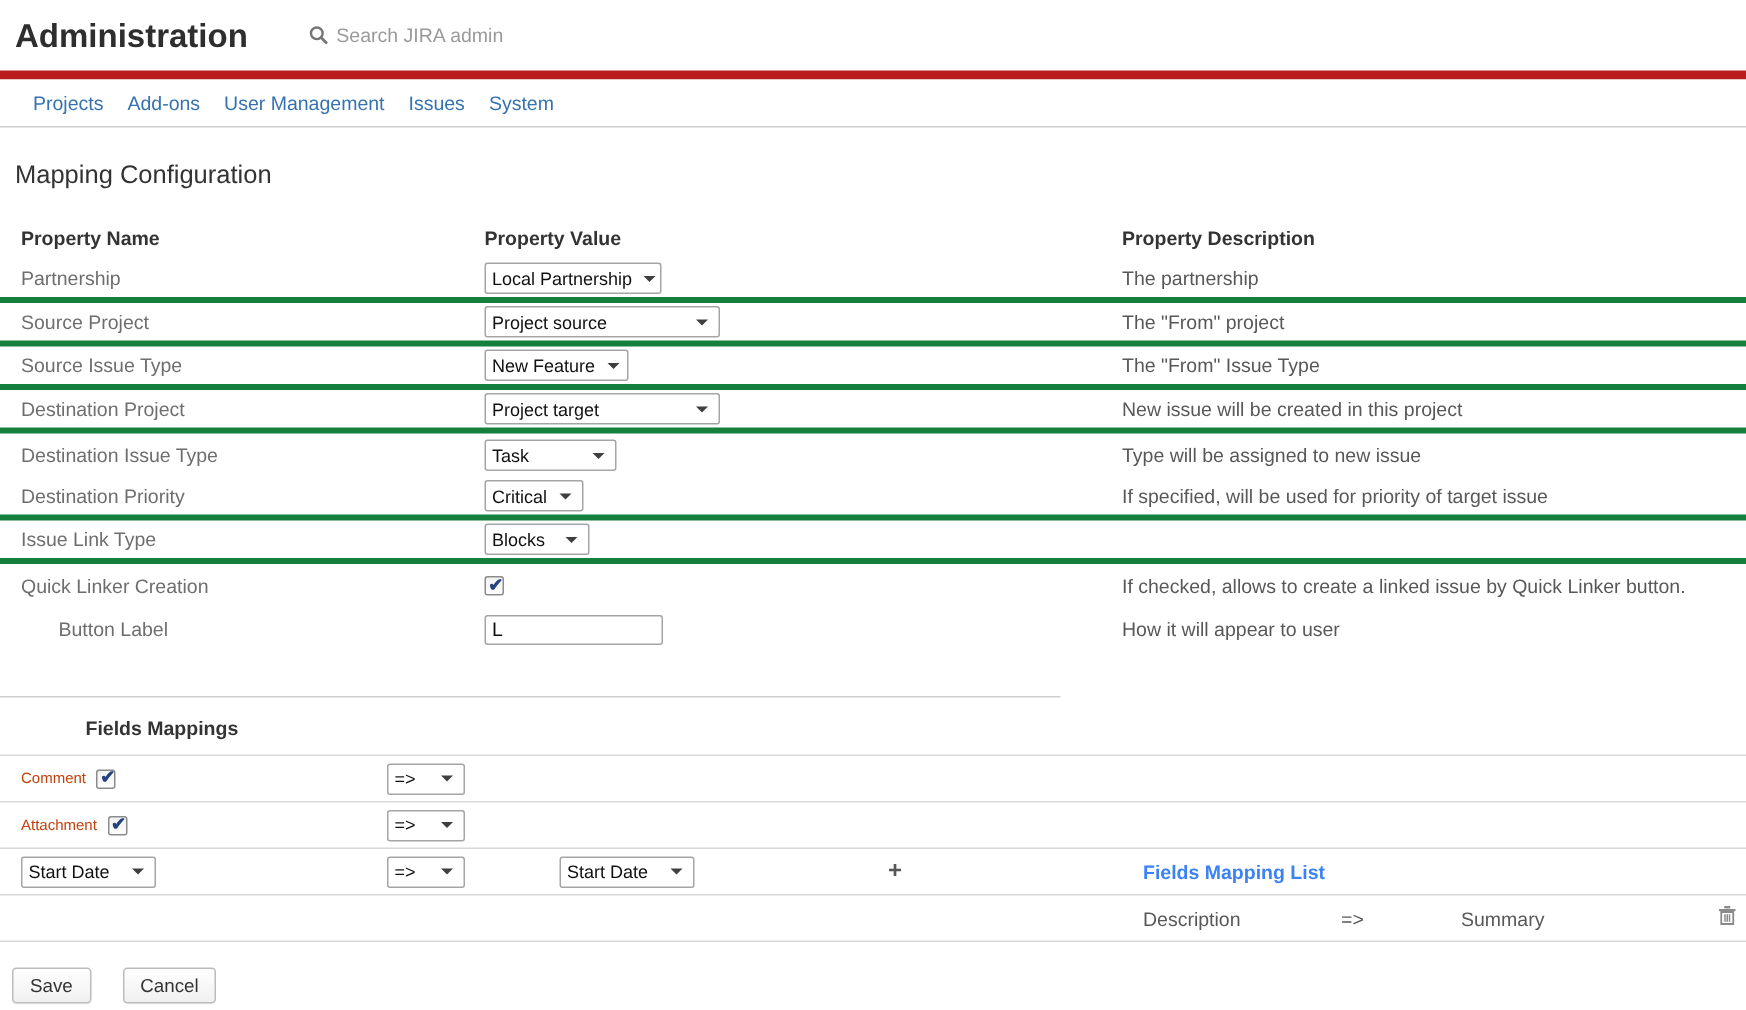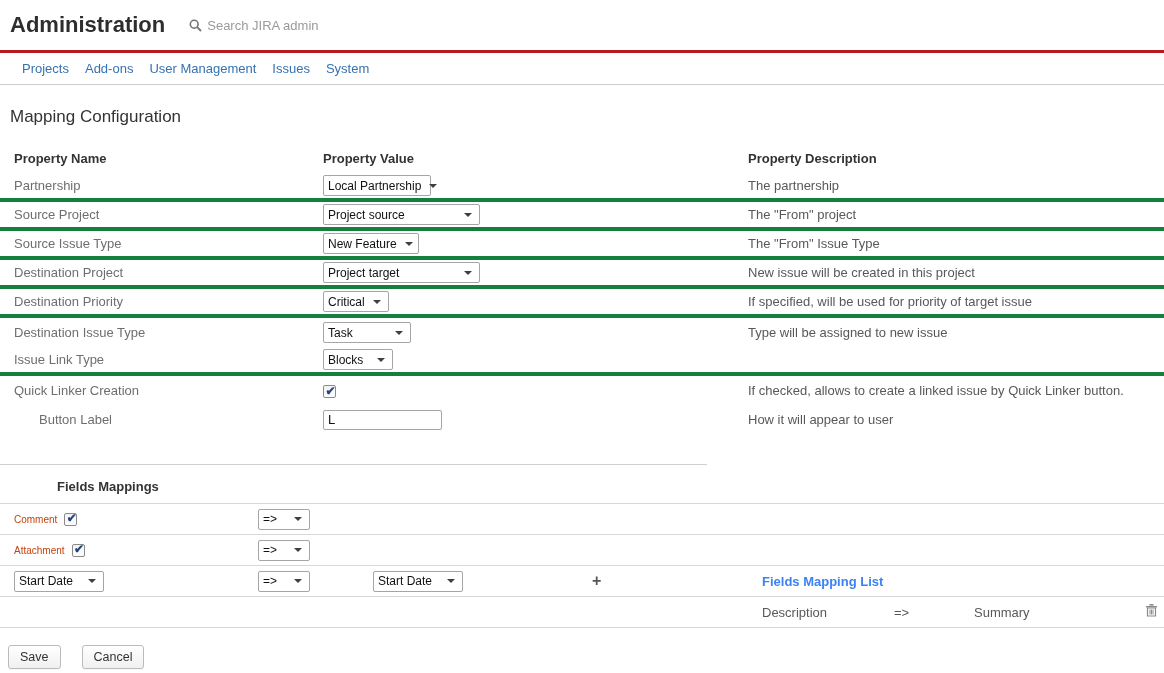--- a/index.html
+++ b/index.html
@@ -1,21 +1,21 @@
 <!DOCTYPE html>
 <html><head>
 <meta charset="utf-8">
 <style>
   * { margin:0; padding:0; box-sizing:border-box; }
   html,body { width:1164px; height:673px; background:#ffffff; overflow:hidden;
     font-family:"Liberation Sans", sans-serif; color:#333; }
 
   
   .app-header { height:53px; display:flex; align-items:center; padding-left:10px;
-    border-bottom:3px solid #b91c1c; background:#fff; }
+    border-bottom:6px solid #b91c1c; background:#fff;gap:17px; }
   .app-title { font-size:22px; font-weight:700; color:#2e2e2e; letter-spacing:0; }
   .search-wrap { display:flex; align-items:center; margin-left:24px; gap:5px; }
   .search-wrap svg { display:block; }
   .search-input { border:none; outline:none; font-size:13px; color:#444; width:160px;
     font-family:"Liberation Sans", sans-serif; background:transparent; }
   .search-input::placeholder { color:#9a9a9a; }
 
   
   .admin-nav { height:32px; display:flex; align-items:center; gap:16px; padding-left:22px;
     border-bottom:1px solid #cccccc; background:#fff; }
@@ -102,21 +102,21 @@
 <div>
   <div class="prop-grid hdr">
     <div>Property Name</div>
     <div>Property Value</div>
     <div>Property Description</div>
   </div>
 
   <div class="prop-grid bb">
     <div class="pname">Partnership</div>
     <div>
-      <span class="sel" style="width:108px">
+      <span class="sel" style="width:118px">
         <span class="sel-label">Local Partnership</span>
         <span class="sel-arrow"></span>
       </span>
     </div>
     <div class="pdesc">The partnership</div>
   </div>
 
   <div class="prop-grid bb">
     <div class="pname">Source Project</div>
     <div>
@@ -143,40 +143,40 @@
     <div class="pname">Destination Project</div>
     <div>
       <span class="sel" style="width:157px">
         <span class="sel-label">Project target</span>
         <span class="sel-arrow"></span>
       </span>
     </div>
     <div class="pdesc">New issue will be created in this project</div>
   </div>
 
+  <div class="prop-grid">
+    <div class="pname">Destination Issue Type</div>
+    <div>
+      <span class="sel" style="width:88px">
+        <span class="sel-label">Task</span>
+        <span class="sel-arrow"></span>
+      </span>
+    </div>
+    <div class="pdesc">Type will be assigned to new issue</div>
+  </div>
+
   <div class="prop-grid bb">
     <div class="pname">Destination Priority</div>
     <div>
       <span class="sel" style="width:66px">
         <span class="sel-label">Critical</span>
         <span class="sel-arrow"></span>
       </span>
     </div>
     <div class="pdesc">If specified, will be used for priority of target issue</div>
-  </div>
-
-  <div class="prop-grid">
-    <div class="pname">Destination Issue Type</div>
-    <div>
-      <span class="sel" style="width:88px">
-        <span class="sel-label">Task</span>
-        <span class="sel-arrow"></span>
-      </span>
-    </div>
-    <div class="pdesc">Type will be assigned to new issue</div>
   </div>
 
   <div class="prop-grid bb">
     <div class="pname">Issue Link Type</div>
     <div>
       <span class="sel" style="width:70px">
         <span class="sel-label">Blocks</span>
         <span class="sel-arrow"></span>
       </span>
     </div>

